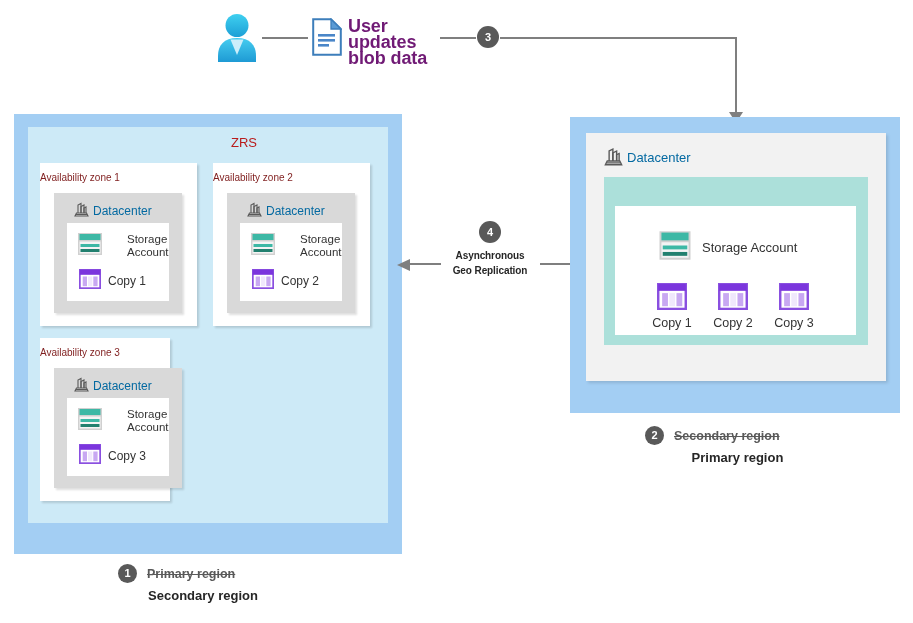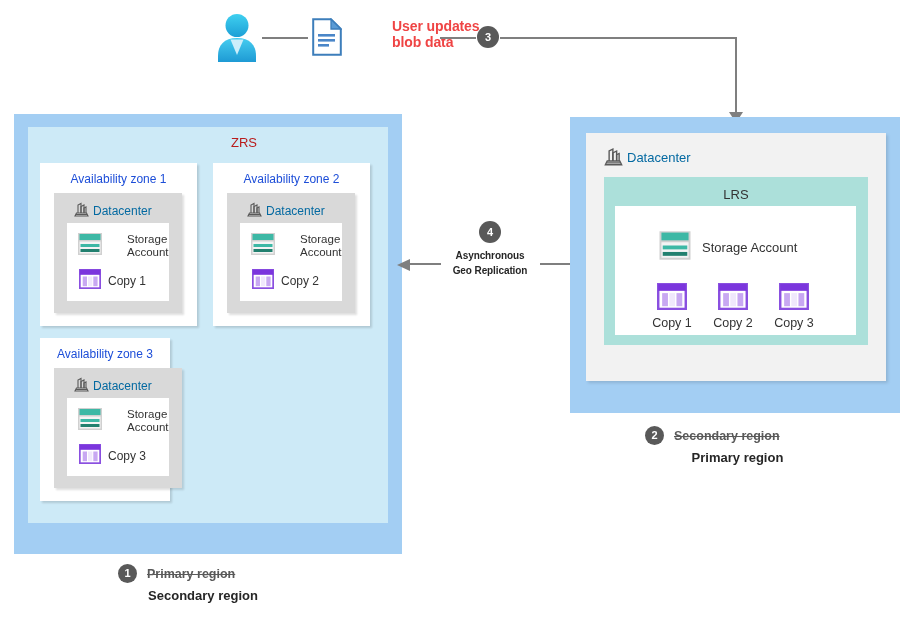--- a/index.html
+++ b/index.html
@@ -12,23 +12,22 @@
     position:relative;
   }
   .stage{position:absolute;left:0;top:0;width:913px;height:623px;}
   .abs{position:absolute;}
 
   
   .user-icon{left:214px;top:12px;width:46px;height:50px;}
   .doc-icon{left:312px;top:18px;width:30px;height:38px;}
   .flow-label{
     left:348px;top:18px;width:95px;
-    font-size:14px;font-weight:bold;color:#ef4444;line-height:16px;
+    font-size:18px;font-weight:bold;color:#701a75;line-height:16px;
     letter-spacing:-0.1px;
-    margin-left:44px;
   }
 
   .line{background:#7f7f7f;position:absolute;}
   .h-line{height:1.6px;}
   .v-line{width:1.6px;}
 
   .badge{
     position:absolute;border-radius:50%;background:#595959;color:#ffffff;
     font-size:11px;font-weight:bold;line-height:1;
     display:flex;align-items:center;justify-content:center;
@@ -44,22 +43,22 @@
     background:#cdeaf7;
   }
   .zrs-title{
     left:28px;top:135px;width:432px;text-align:center;
     font-size:13px;color:#b91c1c;
   }
   .az-box{
     background:#ffffff;box-shadow:1.5px 1.5px 2px rgba(0,0,0,0.14);
   }
   .az-title{
-    position:absolute;left:0;right:0;top:9px;text-align:center;
-    font-size:12px;color:#1d4ed8;
+    position:absolute;left:0;right:0;top:9px;
+    font-size:10px;color:#7f1d1d;
   }
   .dc-box{
     position:absolute;background:#d9d9d9;box-shadow:1.5px 1.5px 2px rgba(0,0,0,0.13);
   }
   .dc-head{
     position:absolute;display:flex;align-items:center;gap:4px;
     font-size:12px;color:#0369a1;
   }
   .inner-white{
     position:absolute;background:#ffffff;
@@ -334,21 +333,20 @@
         <path d="M4 12 L4 4 L7 2.5 L7 12" fill="none" stroke="#595959" stroke-width="1.1"></path>
         <path d="M7 12 L7 5.5 L10 4 L10 12" fill="none" stroke="#595959" stroke-width="1.1"></path>
         <path d="M10 12 L10 7 L12 6 L12 12" fill="none" stroke="#595959" stroke-width="1.1"></path>
         <path d="M2 13.5 L13 13.5" stroke="#595959" stroke-width="1"></path>
       </svg>
     </span>
     <span style="font-size:13px;">Datacenter</span>
   </div>
 
   <div class="abs lrs-box"></div>
-  <div class="abs lrs-title">LRS</div>
   <div class="abs lrs-white"></div>
 
   <div class="abs" style="left:658px;top:230px;display:flex;align-items:center;gap:10px;">
     <span>
       <svg width="34" height="31" viewBox="0 0 26 24">
         <rect x="1" y="1" width="24" height="22" fill="#d0d0d0"></rect>
         <rect x="2.5" y="2" width="21" height="6" fill="#3db8a5"></rect>
         <rect x="2.5" y="9.5" width="21" height="12" fill="#f4f4f4"></rect>
         <rect x="3.5" y="12" width="19" height="3" fill="#3db8a5"></rect>
         <rect x="3.5" y="17" width="19" height="3" fill="#22806f"></rect>

